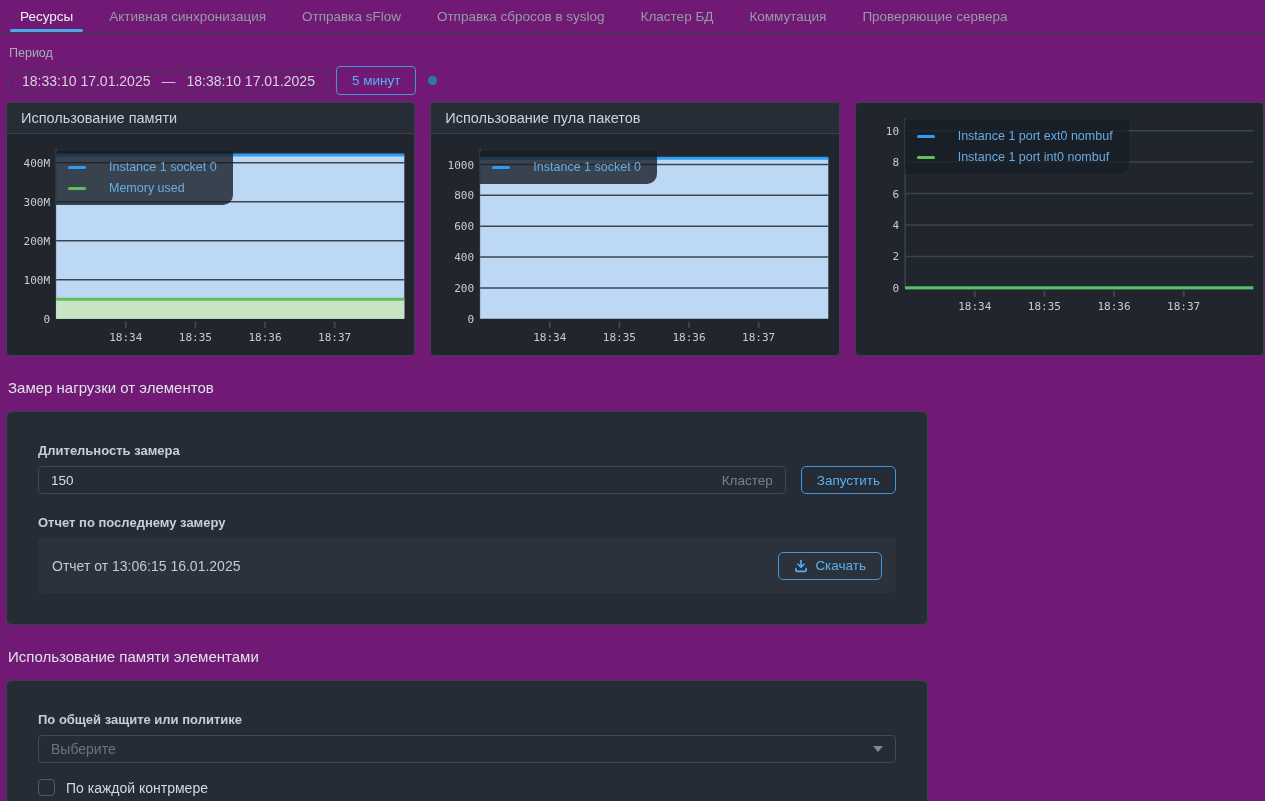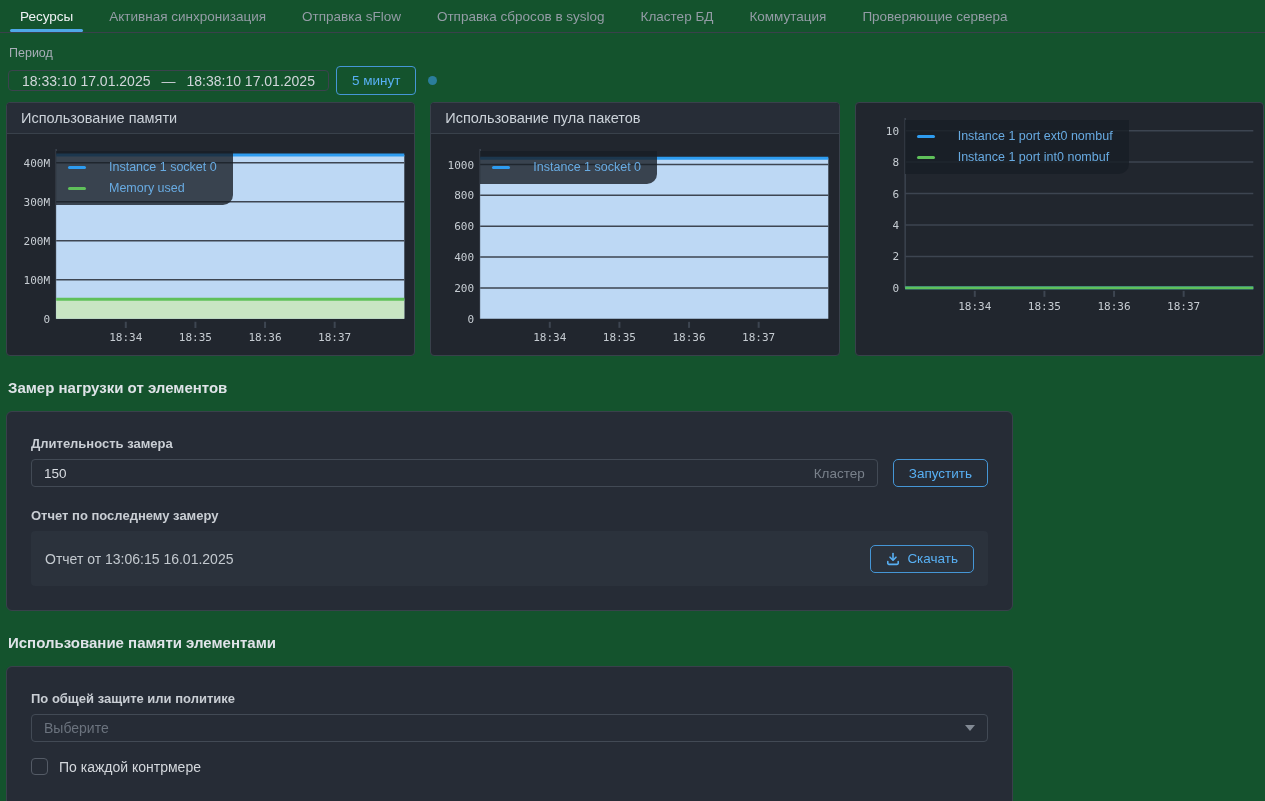--- a/index.html
+++ b/index.html
@@ -1,18 +1,18 @@
 <!DOCTYPE html>
 <html><head>
 <meta charset="utf-8">
 <style>
   * { margin:0; padding:0; box-sizing:border-box; }
   html,body { background:#161b22; }
   body { font-family:"Liberation Sans", sans-serif; }
-  .page { position:relative; width:1265px; height:801px; background:#14532d; color:#d6dade; overflow:hidden; }
+  .page { position:relative; width:1265px; height:801px; background:#701a75; color:#d6dade; overflow:hidden; }
 
   
   .tabbar { display:flex; align-items:stretch; height:33px; border-bottom:1px solid #3a414b; padding-left:2px; }
   .tab { position:relative; display:flex; align-items:center; padding:0 18px; font-size:13.5px; color:#949ca6; cursor:pointer; white-space:nowrap; }
   .tab.active { color:#eef1f4; }
   .tab.active::after { content:""; position:absolute; left:8px; right:8px; bottom:0; height:3px; border-radius:2px; background:#4fa8e8; }
 
   
   .period-label { margin:13px 0 6px 9px; font-size:12.5px; color:#a8aeb7; }
   .period-row { display:flex; align-items:center; margin-left:8px; height:29px; }
@@ -29,22 +29,22 @@
   .chart-title { font-size:14.5px; color:#ccd3da; }
   .chart-body { position:relative; height:221px; }
   .chart-body svg { display:block; }
   text.axis { font-family:"DejaVu Sans Mono", monospace; font-size:11px; fill:#c6ccd2; }
   .legend { position:absolute; left:49px; top:17px; background:rgba(24,30,38,0.8); border-radius:0 0 10px 0; padding:9px 16px 10px 12px; display:flex; flex-direction:column; gap:7px; }
   .lg-row { display:flex; align-items:center; gap:23px; }
   .lg-dash { width:18px; height:3px; border-radius:2px; flex:0 0 auto; }
   .lg-label { font-size:12.5px; color:#68abe2; white-space:nowrap; }
 
   
-  .section-heading { margin:23px 0 0 8px; font-size:15px; font-weight:bold; color:#dfe3e8; }
-  .form-card { width:1007px; margin:15px 0 0 6px; background:#262c36; border:1px solid #39414b; border-radius:6px; padding:24px; }
+  .section-heading { margin:23px 0 0 8px; font-size:15px; font-weight:normal; color:#dfe3e8; }
+  .form-card { width:922px; margin:15px 0 0 6px; background:#262c36; border:1px solid #39414b; border-radius:6px; padding:31px; }
   .field-label { font-size:13px; font-weight:bold; color:#c9ced4; margin-bottom:8px; }
   .row { display:flex; align-items:center; }
   .input-wrap { flex:1 1 auto; display:flex; align-items:center; height:28px; border:1px solid #424a55; border-radius:4px; padding:0 12px; margin-right:15px; background:transparent; }
   .input-wrap input { flex:1 1 auto; background:transparent; border:none; outline:none; color:#d9dde2; font-size:13.5px; font-family:"Liberation Sans",sans-serif; }
   .input-suffix { color:#79818b; font-size:13.5px; margin-left:10px; }
   .report-panel { display:flex; align-items:center; justify-content:space-between; height:55px; background:#2b323c; border-radius:4px; padding:0 14px; margin-top:5px; }
   .report-text { font-size:14px; color:#c3c9cf; }
   .dl-icon { display:inline-flex; }
 
   .select { display:flex; align-items:center; justify-content:space-between; height:28px; border:1px solid #424a55; border-radius:4px; padding:0 12px; cursor:pointer; }

